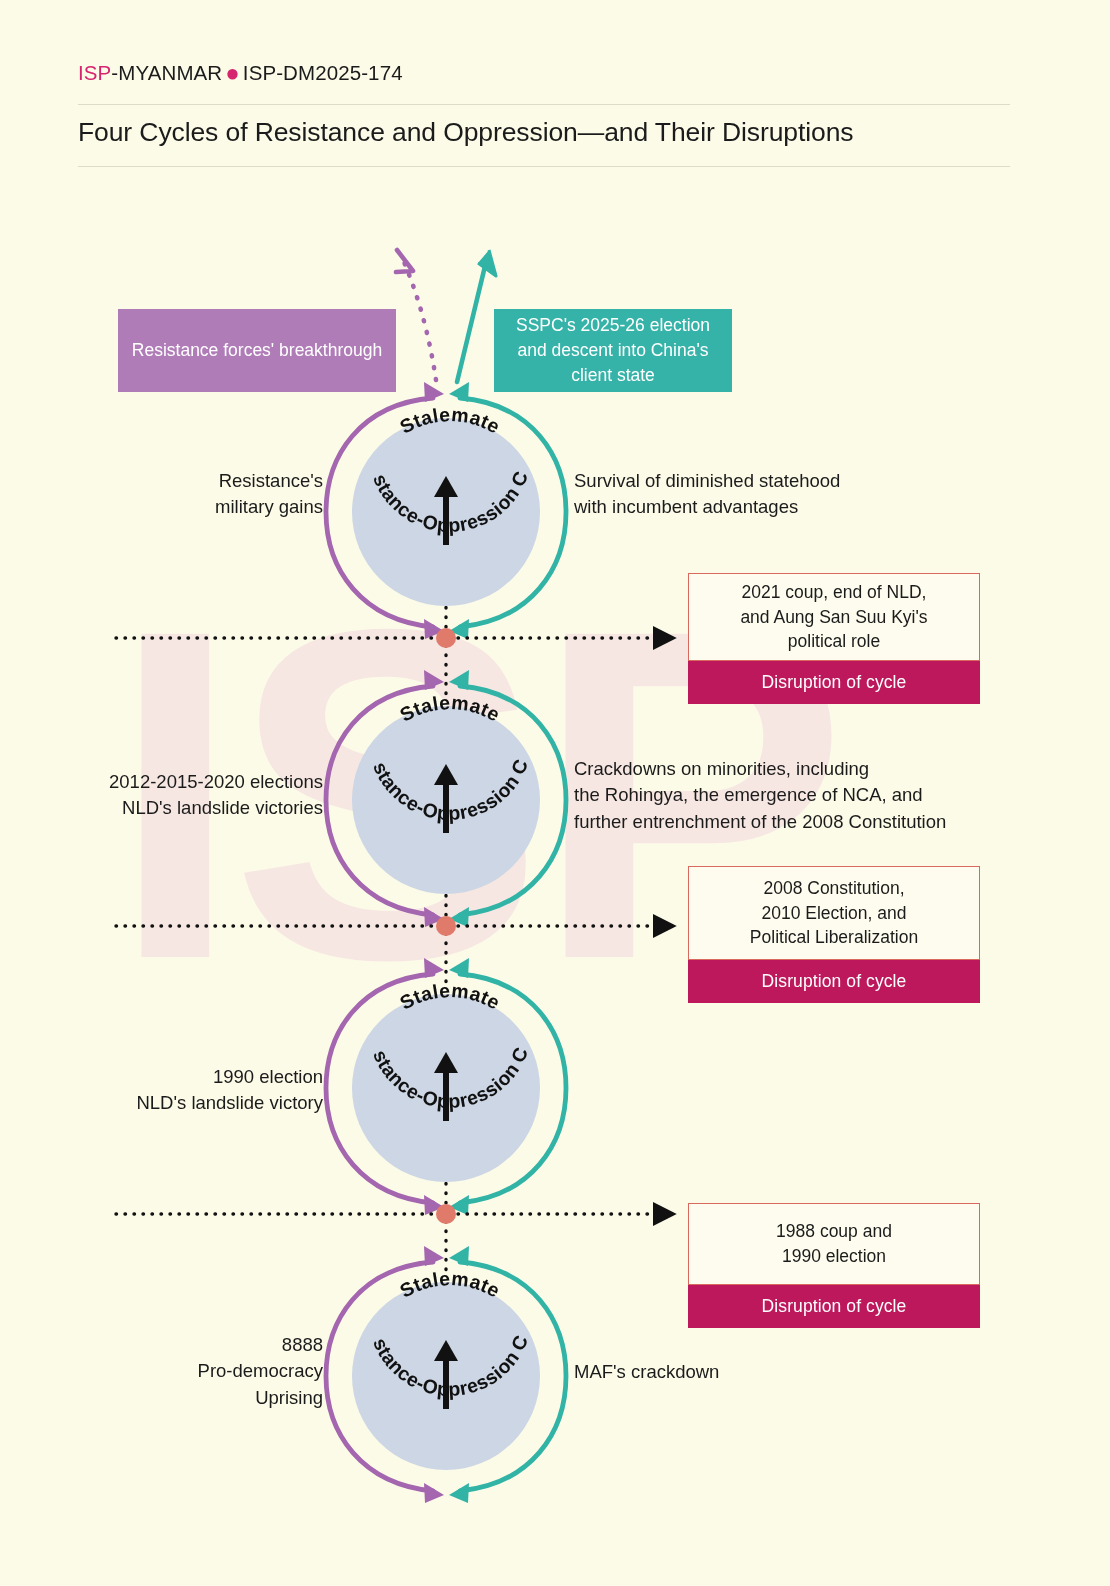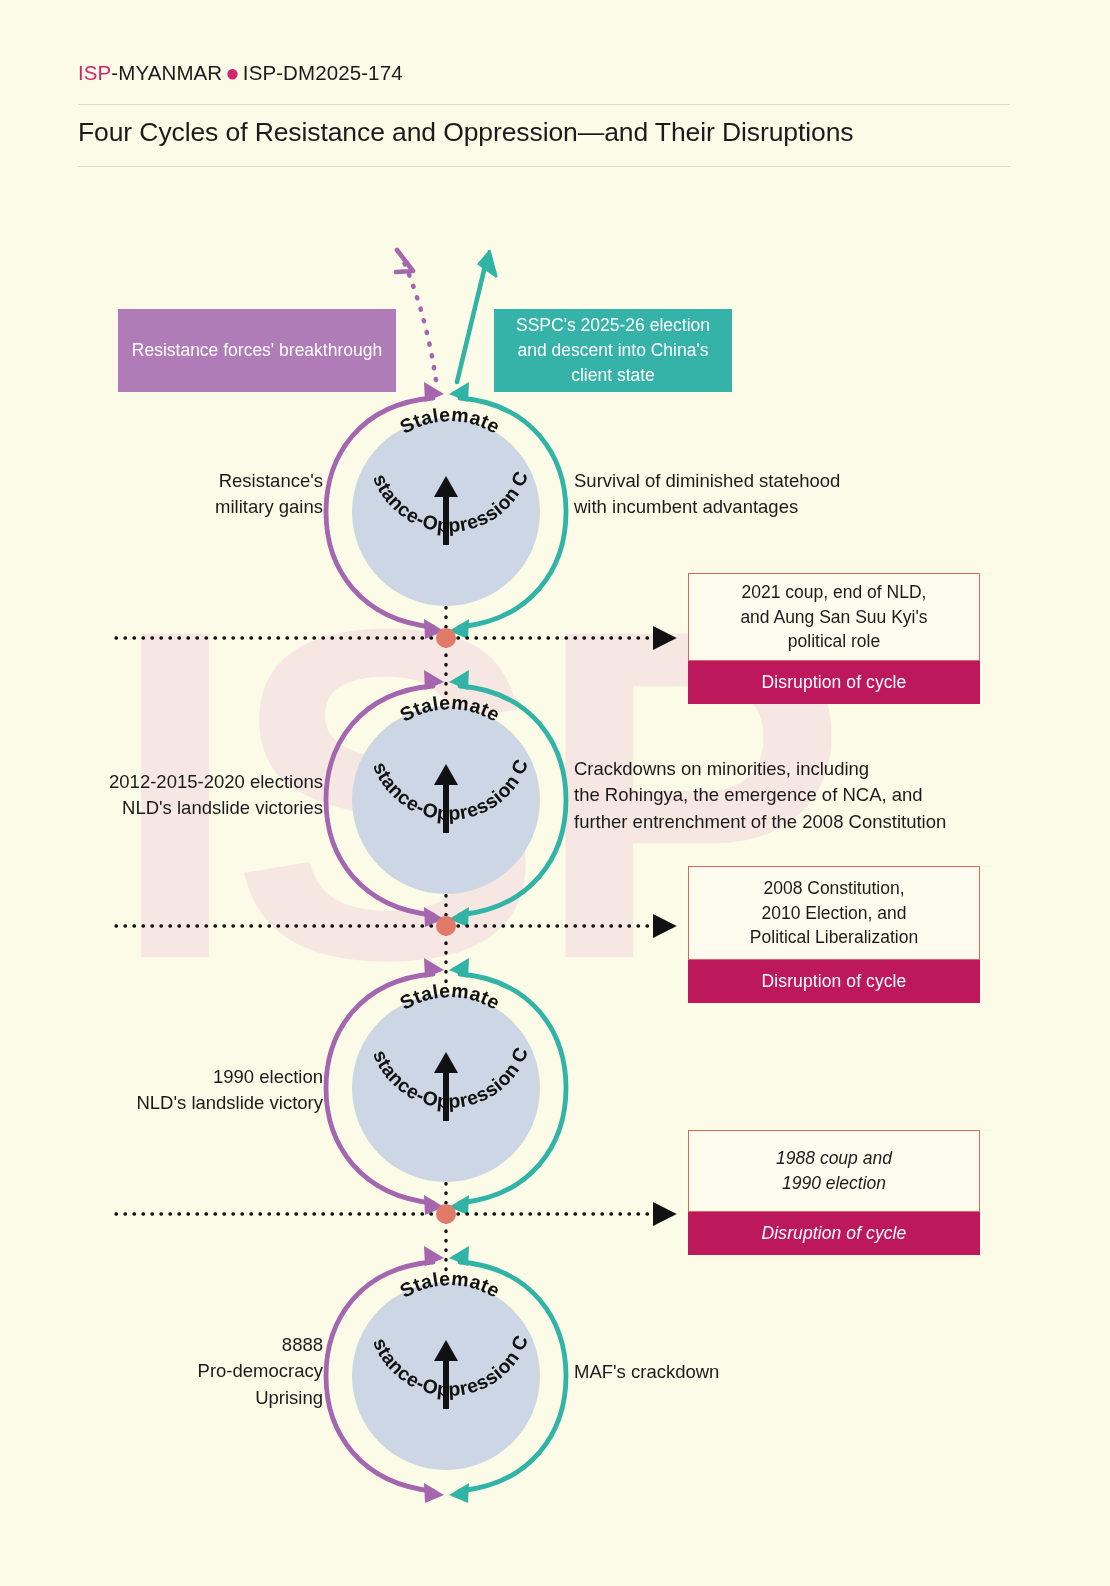--- a/index.html
+++ b/index.html
@@ -345,19 +345,19 @@
     <div class="foot">Disruption of cycle</div>
   </div>
 
   <div class="disruption h-94" style="left:688px; top:866px;">
     <div class="body">2008 Constitution,
 2010 Election, and
 Political Liberalization</div>
     <div class="foot">Disruption of cycle</div>
   </div>
 
-  <div class="disruption h-82" style="left:688px; top:1130px;font-style:italic;">
+  <div class="disruption h-82" style="left:688px; top:1203px;">
     <div class="body">1988 coup and
 1990 election</div>
     <div class="foot">Disruption of cycle</div>
   </div>
 
 </div>
 
 </body></html>

